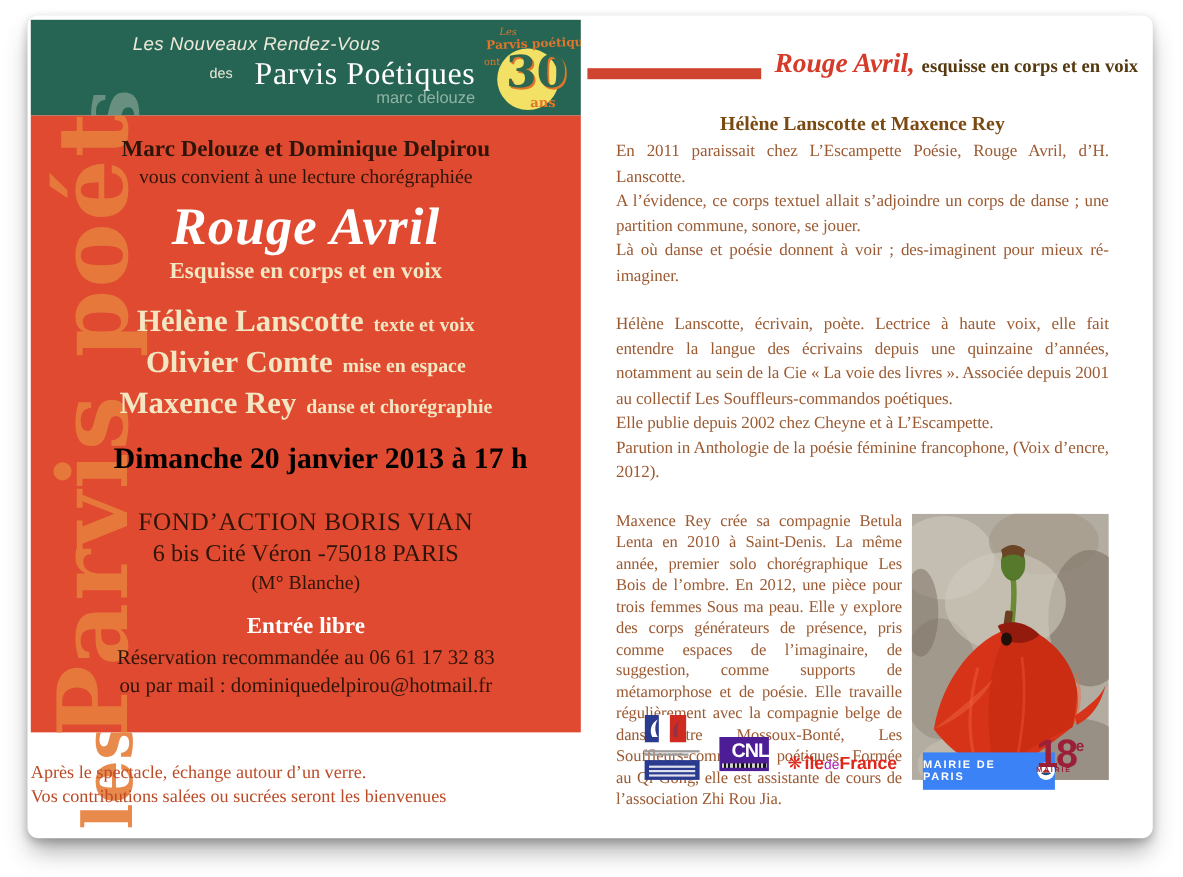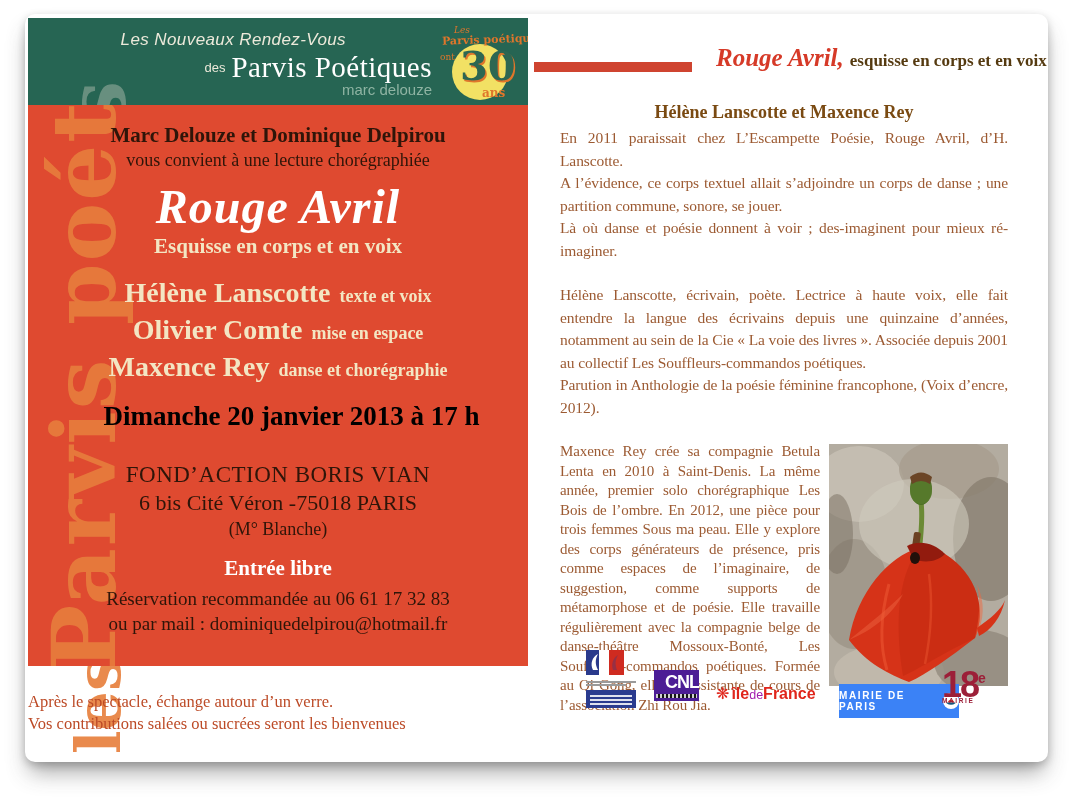--- a/index.html
+++ b/index.html
@@ -23,21 +23,21 @@
     font-size:80px;color:var(--wm-green);opacity:.75;}
   .wm-panel{position:absolute;left:4px;top:566px;transform-origin:top left;transform:rotate(-90deg);
     font-size:88px;color:var(--wm-orange);opacity:.85;letter-spacing:2px;}
   .wm-footer{position:absolute;left:34px;top:88px;transform-origin:top left;transform:rotate(-90deg);
     font-size:62px;color:var(--wm-orange);opacity:.92;}
   .gh-text{position:absolute;top:12px;right:96px;text-align:right;z-index:2;}
   .gh-line1{font-family:"Liberation Sans","DejaVu Sans",sans-serif;font-size:17px;color:#ece9da;
     letter-spacing:.4px;padding-right:86px;font-style:italic;}
   .gh-line2{margin-top:1px;color:#fff;white-space:nowrap;}
   .gh-des{font-family:"Liberation Sans","DejaVu Sans",sans-serif;font-size:13px;color:#ece9da;
-    margin-right:6px;vertical-align:5px;}
+    margin-right:20px;vertical-align:5px;}
   .gh-big{font-family:"Liberation Serif",serif;font-size:29px;letter-spacing:.5px;}
   .gh-line3{font-family:"Liberation Sans","DejaVu Sans",sans-serif;font-size:15px;color:#8fb4a3;margin-top:-3px;}
   .badge{position:absolute;right:6px;top:8px;width:84px;height:78px;z-index:2;
     font-family:"DejaVu Serif",serif;color:#df762b;}
   .badge-circle{position:absolute;left:14px;top:18px;width:56px;height:56px;border-radius:50%;background:#f2e164;}
   .badge-les{position:absolute;left:16px;top:-1px;font-size:9px;font-style:italic;}
   .badge-parvis{position:absolute;left:4px;top:7px;font-size:11px;font-weight:700;white-space:nowrap;transform:rotate(-2deg);}
   .badge-ont{position:absolute;left:2px;top:26px;font-size:9px;}
   .badge-30{position:absolute;left:22px;top:16px;font-size:40px;font-weight:700;color:#2d6752;
     text-shadow:1.5px 1.5px 0 #df762b;}
@@ -56,21 +56,21 @@
   .rp-address{font-size:22px;color:var(--dark);margin-top:2px;}
   .rp-metro{font-size:18px;color:var(--dark);margin-top:3px;}
   .rp-free{margin-top:16px;font-size:21px;font-weight:700;color:#fff;}
   .rp-booking{font-size:19px;color:var(--dark);margin-top:5px;line-height:25px;}
   .wf-text{position:absolute;top:25px;left:0;width:500px;text-align:left;z-index:2;
     color:var(--footer-orange);font-size:16.5px;line-height:22px;}
   
   .right-col{position:absolute;left:503px;top:4px;width:517px;height:740px;}
   .rc-header{position:relative;height:82px;}
   .rc-bar{position:absolute;left:6px;top:44px;width:158px;height:10px;background:#cf4430;}
-  .rc-heading{position:absolute;left:188px;top:26px;white-space:nowrap;}
+  .rc-heading{position:absolute;left:176px;top:26px;white-space:nowrap;}
   .rc-title{font-size:25px;font-style:italic;font-weight:700;color:var(--accent);}
   .rc-sub{font-size:17px;font-weight:700;color:var(--darkbrown);margin-left:6px;}
   .rc-names{text-align:center;font-size:18px;font-weight:700;color:var(--gold);margin:2px 37px 0 32px;}
   .rc-body{margin:4px 37px 0 32px;color:var(--brown);font-size:15.5px;line-height:22.5px;
     text-align:justify;letter-spacing:-.1px;}
   .rc-body p{margin:0;}
   .pgroup{margin-top:0;}
   .pgroup.g2{margin-top:22px;}
   .pgroup.g3{margin-top:23px;line-height:19.5px;font-size:15px;}
   .poppy{float:right;width:179px;height:242px;margin:2px 0 6px 9px;display:block;}
@@ -168,20 +168,21 @@
     <div class="rc-names">Hélène Lanscotte et Maxence Rey</div>
 
     <div class="rc-body">
       <div class="pgroup g1">
         <p>En 2011 paraissait chez L’Escampette Poésie, Rouge Avril, d’H. Lanscotte.</p>
         <p>A l’évidence, ce corps textuel allait s’adjoindre un corps de danse ; une partition commune, sonore, se jouer.</p>
         <p>Là où danse et poésie donnent à voir ; des-imaginent pour mieux ré-imaginer.</p>
       </div>
       <div class="pgroup g2">
         <p>Hélène Lanscotte, écrivain, poète. Lectrice à haute voix, elle fait entendre la langue des écrivains depuis une quinzaine d’années, notamment au sein de la Cie « La voie des livres ». Associée depuis 2001 au collectif Les Souffleurs-commandos poétiques.</p>
+        <p>Elle publie depuis 2002 chez Cheyne et à L’Escampette.</p>
         <p>Parution in Anthologie de la poésie féminine francophone, (Voix d’encre, 2012).</p>
       </div>
       <div class="pgroup g3">
         <svg class="poppy" viewBox="0 0 179 242" aria-hidden="true">
           <rect width="179" height="242" fill="#b3aca0"></rect>
           <ellipse cx="30" cy="40" rx="45" ry="38" fill="#c8c2b5" opacity=".8"></ellipse>
           <ellipse cx="120" cy="25" rx="50" ry="30" fill="#a79d8e" opacity=".8"></ellipse>
           <ellipse cx="162" cy="95" rx="38" ry="62" fill="#847a6c" opacity=".7"></ellipse>
           <ellipse cx="25" cy="150" rx="35" ry="55" fill="#9a9183" opacity=".7"></ellipse>
           <ellipse cx="60" cy="228" rx="55" ry="28" fill="#c3bcae" opacity=".8"></ellipse>

